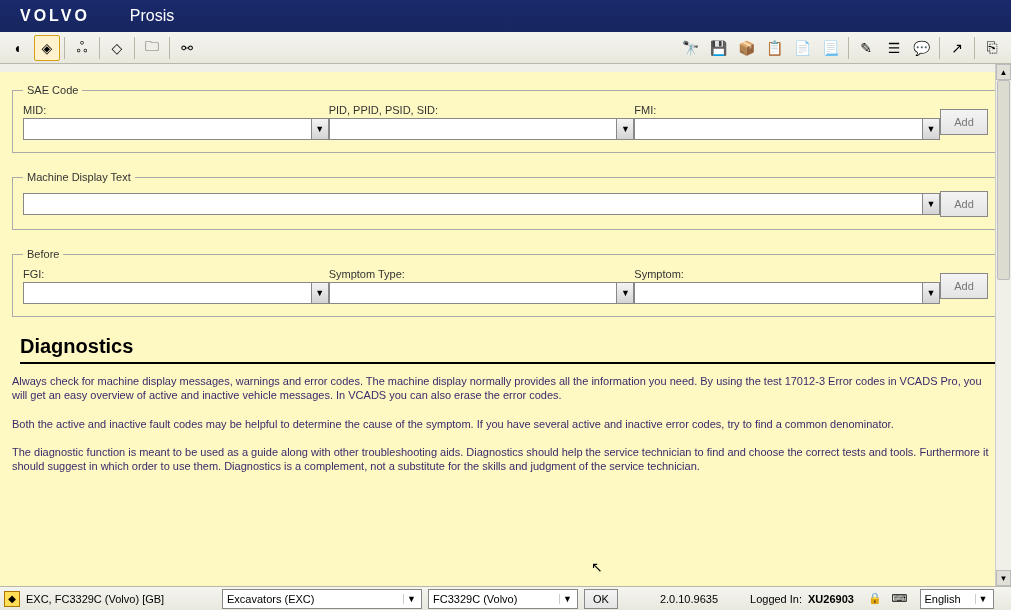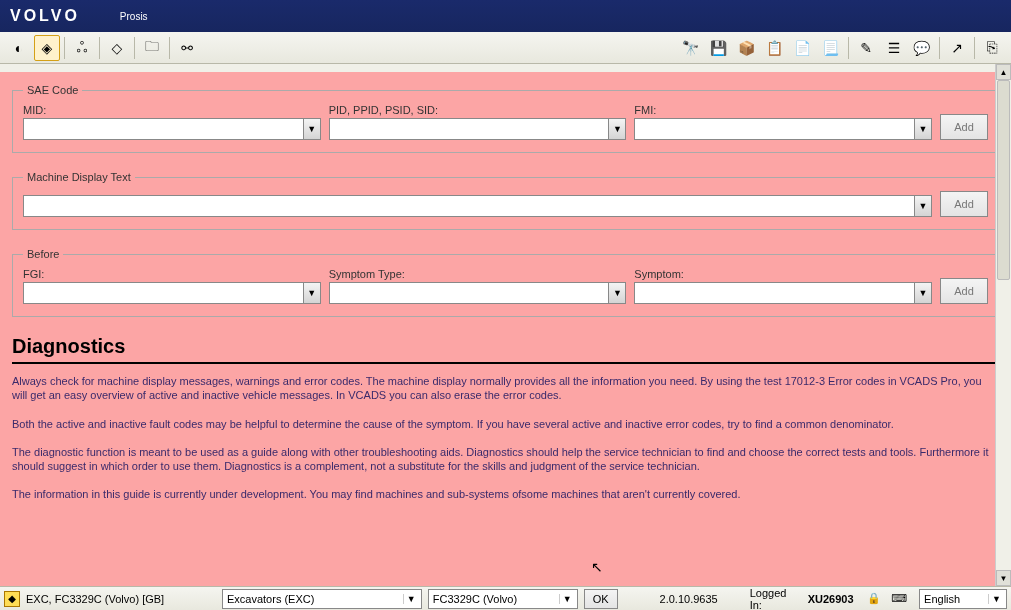--- a/index.html
+++ b/index.html
@@ -11,30 +11,30 @@
   height: 610px;
   overflow: hidden;
   position: relative;
 }
 .header {
   background: linear-gradient(#1a2a6b, #17265f);
   color: #fff;
   height: 32px;
   display: flex;
   align-items: center;
-  padding: 0 10px;
+  padding: 0 20px;
 }
 .logo {
   font-family: Arial, sans-serif;
   font-weight: bold;
   font-size: 16px;
   letter-spacing: 3px;
   margin-right: 40px;
 }
-.app-name { font-size: 10px; }
+.app-name { font-size: 16px; }
 .toolbar {
   background: linear-gradient(#f5f5f0, #e8e8de);
   border-bottom: 1px solid #b8b8a8;
   height: 32px;
   display: flex;
   align-items: center;
   padding: 0 6px;
   gap: 2px;
 }
 .tbtn {
@@ -50,33 +50,33 @@
   border-radius: 2px;
 }
 .toolbar-spacer { flex: 1; }
 .sep { width: 1px; background: #b8b8a8; height: 22px; margin: 0 2px; }
 .content {
   position: absolute;
   top: 64px; left: 0; right: 0; bottom: 24px;
   overflow-y: auto;
   padding: 12px;
   border-top: 8px solid #f0f0e8;
-  background: #fca5a5;
+  background: #fef9c3;
 }
 fieldset {
   border: 1px solid #aaa;
   margin-bottom: 18px;
   padding: 8px 10px 12px 10px;
 }
 legend {
   font-size: 11px;
   padding: 0 4px;
   color: #333;
 }
-.field-row { display: flex; gap: 8px; align-items: flex-end; }
+.field-row { display: flex; gap: 0; align-items: center; }
 .field { display: flex; flex-direction: column; flex: 1; }
 .field label { font-size: 11px; margin-bottom: 2px; color: #333; }
 .combo {
   display: flex;
   height: 22px;
 }
 .combo input {
   flex: 1;
   border: 1px solid #888;
   border-right: none;
@@ -96,21 +96,21 @@
   width: 48px; height: 26px;
   border: 1px solid #888;
   background: linear-gradient(#f4f4f4,#e4e4e4);
   font-size: 11px;
   color: #777;
   cursor: pointer;
 }
 .diag-title {
   font-size: 20px;
   font-weight: bold;
-  margin: 6px 0 10px 0;
+  margin: 6px 0 10px 8px;
   border-bottom: 2px solid #000;
   padding-bottom: 4px;
 }
 .diag-text p {
   font-size: 11px;
   color: #3a2a6b;
   margin-bottom: 14px;
   line-height: 1.3;
 }
 .statusbar {
@@ -262,21 +262,20 @@
       </div>
       <button class="add-btn">Add</button>
     </div>
   </fieldset>
 
   <div class="diag-title">Diagnostics</div>
   <div class="diag-text">
     <p>Always check for machine display messages, warnings and error codes. The machine display normally provides all the information you need. By using the test 17012-3 Error codes in VCADS Pro, you will get an easy overview of active and inactive vehicle messages. In VCADS you can also erase the error codes.</p>
     <p>Both the active and inactive fault codes may be helpful to determine the cause of the symptom. If you have several active and inactive error codes, try to find a common denominator.</p>
     <p>The diagnostic function is meant to be used as a guide along with other troubleshooting aids. Diagnostics should help the service technician to find and choose the correct tests and tools. Furthermore it should suggest in which order to use them. Diagnostics is a complement, not a substitute for the skills and judgment of the service technician.</p>
-    <p>The information in this guide is currently under development. You may find machines and sub-systems ofsome machines that aren't currently covered.</p>
   </div>
 </div>
 
 <div class="scrollbar-v">
   <div class="sb-btn">▲</div>
   <div class="sb-track">
       <div class="sb-thumb"></div>
     </div>
   <div class="sb-btn">▼</div>
 </div>
@@ -293,19 +292,19 @@
     <span class="dd">▼</span>
   </div>
   <button class="ok-btn">OK</button>
   <span style="flex:0 0 30px;"></span>
   <span>2.0.10.9635</span>
   <span style="flex:0 0 20px;"></span>
   <span>Logged In:</span>
   <span style="font-weight:bold;">XU26903</span>
   <span style="margin-left:8px;">🔒</span>
   <span style="margin-left:4px;">⌨</span>
-  <div class="status-select" style="width:88px;margin-left:6px;justify-content:space-between;">
+  <div class="status-select" style="width:74px;margin-left:6px;justify-content:space-between;">
     <span>English</span>
     <span class="dd">▼</span>
   </div>
 </div>
 
 <div class="cursor-img">↖</div>
 
 </body></html>

